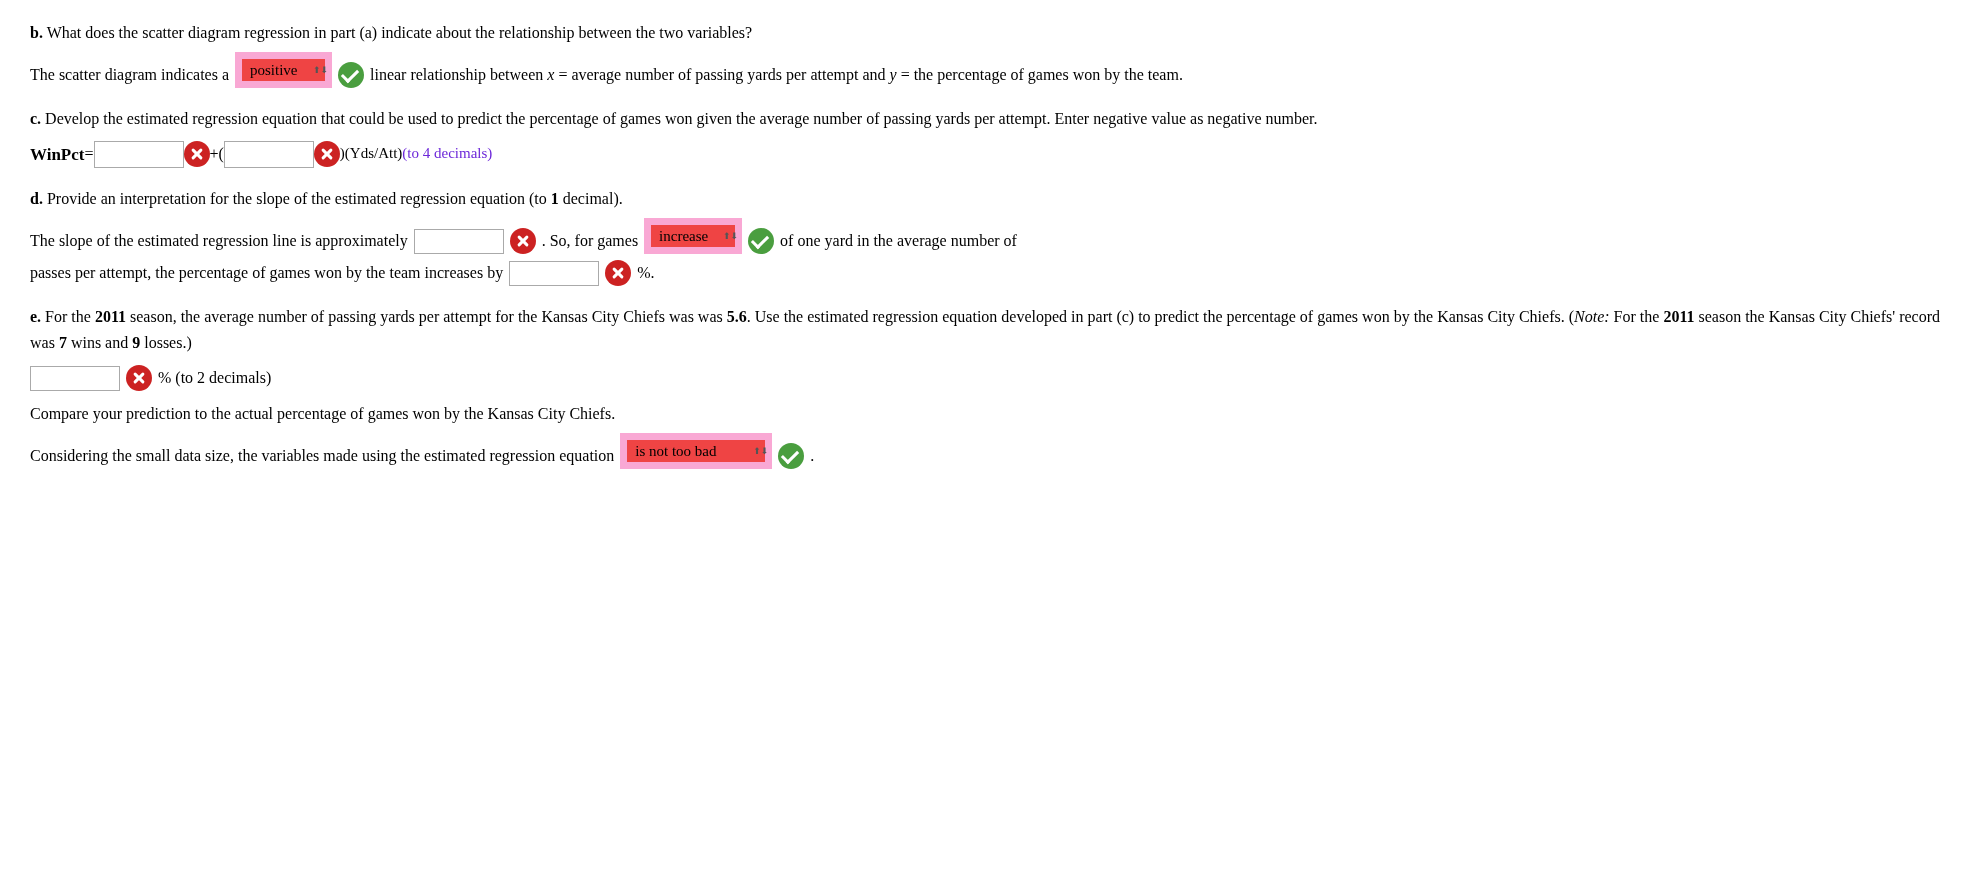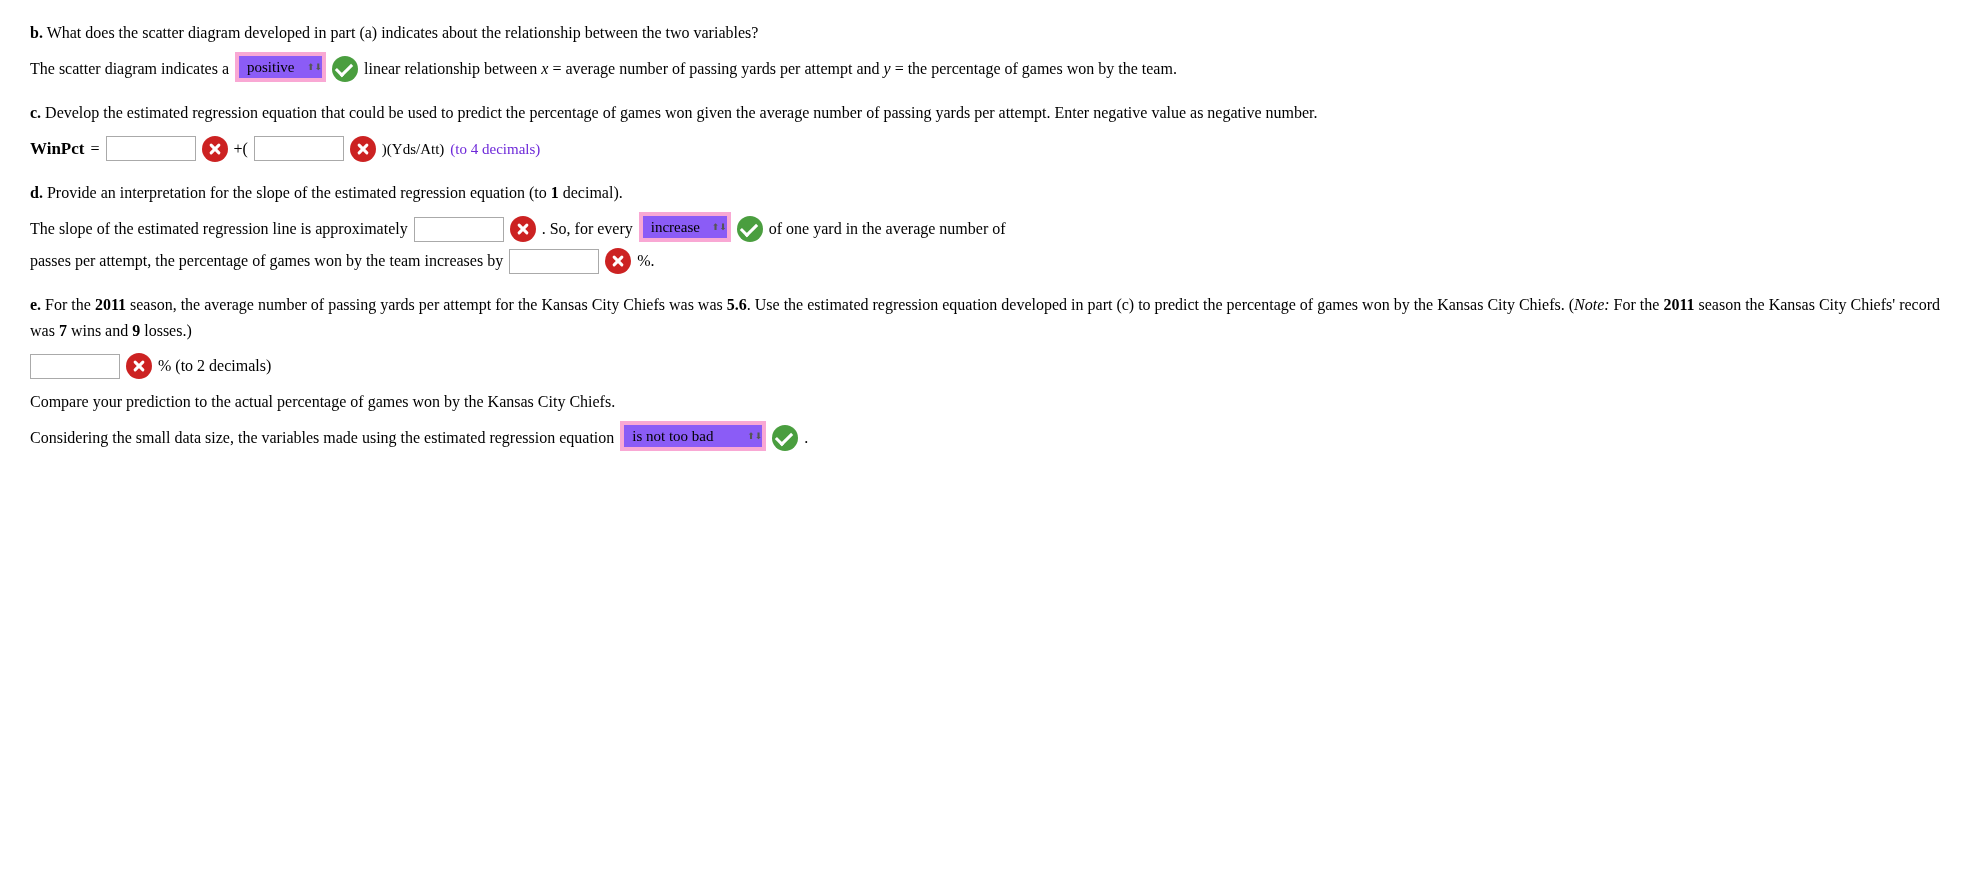--- a/index.html
+++ b/index.html
@@ -26,25 +26,25 @@
       padding: 3px 6px;
       font-size: 15px;
       font-family: Georgia, serif;
       width: 90px;
       background: #fff;
     }
     .text-input-sm {
       width: 90px;
     }
     .select-box {
-      border: 4px solid #f9a8d4;
+      border: 7px solid #f9a8d4;
       padding: 3px 28px 3px 8px;
       font-size: 15px;
       font-family: Georgia, serif;
-      background: #8b5cf6;
+      background: #ef4444;
       appearance: none;
       -webkit-appearance: none;
       cursor: pointer;
       position: relative;
       padding-right: 24px;
     }
     .select-wrapper {
       position: relative;
       display: inline-block;
     }
@@ -109,22 +109,20 @@
       font-style: italic;
     }
     .bold-num {
       font-weight: bold;
     }
     p {
       margin-bottom: 6px;
     }
     .formula-line {
       display: flex;
-      align-items: center;
-      gap: 6px;
       margin: 10px 0;
       flex-wrap: wrap;
     }
     .formula-label {
       font-weight: bold;
       font-size: 17px;
     }
     .paren-text {
       font-size: 15px;
       font-family: Georgia, serif;
@@ -146,21 +144,21 @@
       gap: 6px;
       margin: 10px 0;
     }
   </style>
 </head>
 <body>
 
 <div class="section">
   <p>
     <span class="section-label">b.</span>
-    <span>What does the scatter diagram developed in part (a) indicates about the relationship between the two variables?</span>
+    <span>What does the scatter diagram regression in part (a) indicate about the relationship between the two variables?</span>
   </p>
   <div class="line-row">
     <span>The scatter diagram indicates a</span>
     <div class="select-wrapper">
       <select class="select-box">
         <option>positive</option>
         <option>negative</option>
         <option>no</option>
       </select>
     </div>
@@ -189,21 +187,21 @@
 
 <div class="section">
   <p>
     <span class="section-label">d.</span>
     <span> Provide an interpretation for the slope of the estimated regression equation (to <span class="bold-num">1</span> decimal).</span>
   </p>
   <div class="line-row">
     <span>The slope of the estimated regression line is approximately</span>
     <input type="text" class="text-input text-input-sm" value="" style="">
     <span class="x-icon"></span>
-    <span>. So, for every</span>
+    <span>. So, for games</span>
     <div class="select-wrapper">
       <select class="select-box">
         <option selected="">increase</option>
         <option>decrease</option>
       </select>
     </div>
     <span class="check-icon"></span>
     <span>of one yard in the average number of</span>
   </div>
   <div class="line-row">

